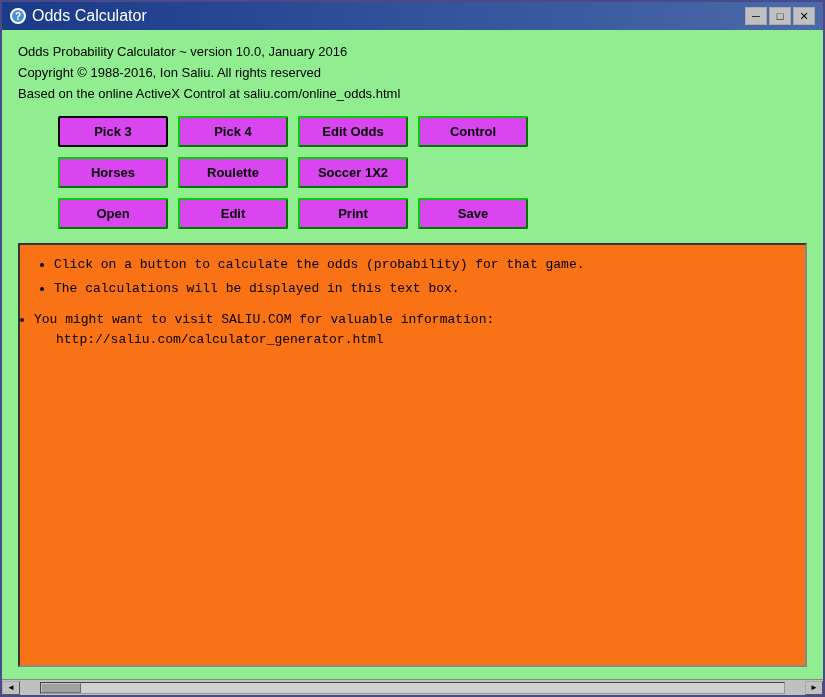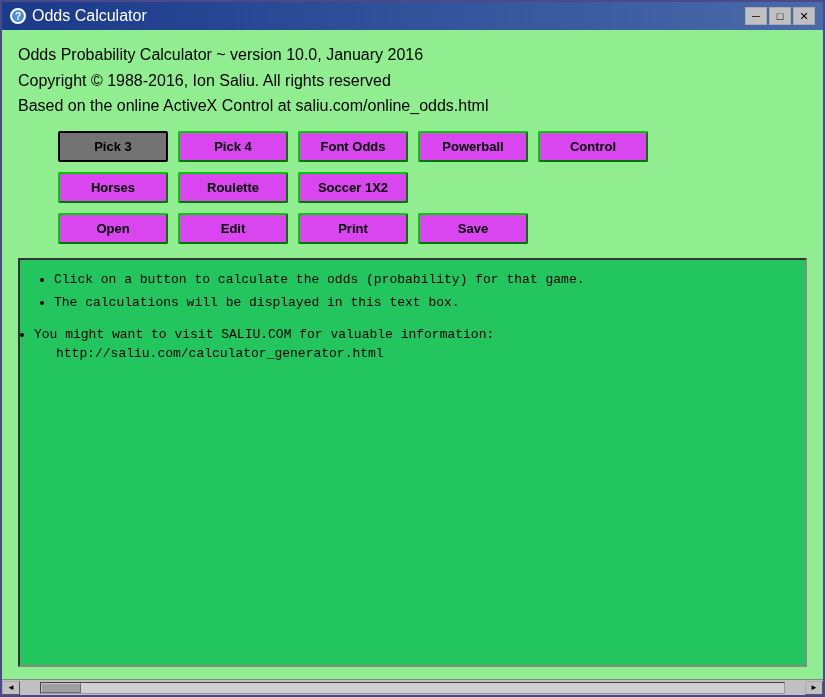--- a/index.html
+++ b/index.html
@@ -87,21 +87,21 @@
       flex: 1;
       background: #90ee90;
       padding: 12px 16px;
       display: flex;
       flex-direction: column;
       gap: 0;
       overflow: hidden;
     }
 
     .header-text {
-      font-size: 16px;
+      font-size: 13px;
       color: #000;
       line-height: 1.6;
       margin-bottom: 12px;
     }
 
     .button-row {
       display: flex;
       gap: 10px;
       margin-bottom: 10px;
       justify-content: flex-start;
@@ -116,27 +116,27 @@
       border-radius: 2px;
       font-size: 13px;
       font-weight: bold;
       cursor: pointer;
       color: #000;
       font-family: Arial, sans-serif;
     }
 
     .calc-btn.active {
       border: 2px solid #000;
-      background: #737373;
+      background: #d946ef;
     }
 
     .text-area-container {
       flex: 1;
       border: 2px inset #888;
-      background: #22c55e;
+      background: #f97316;
       padding: 10px 14px;
       margin-top: 4px;
       overflow-y: auto;
       font-family: 'Courier New', monospace;
       font-size: 13px;
       color: #000;
     }
 
     .text-area-content ul {
       list-style: disc;
@@ -223,22 +223,21 @@
 
     <div class="header-text">
       <div>Odds Probability Calculator ~ version 10.0, January 2016</div>
       <div>Copyright © 1988-2016, Ion Saliu. All rights reserved</div>
       <div>Based on the online ActiveX Control at saliu.com/online_odds.html</div>
     </div>
 
     <div class="button-row">
       <button class="calc-btn active">Pick 3</button>
       <button class="calc-btn">Pick 4</button>
-      <button class="calc-btn">Font Odds</button>
-      <button class="calc-btn">Powerball</button>
+      <button class="calc-btn">Edit Odds</button>
       <button class="calc-btn">Control</button>
     </div>
 
     <div class="button-row">
       <button class="calc-btn">Horses</button>
       <button class="calc-btn">Roulette</button>
       <button class="calc-btn">Soccer 1X2</button>
     </div>
 
     <div class="button-row">

